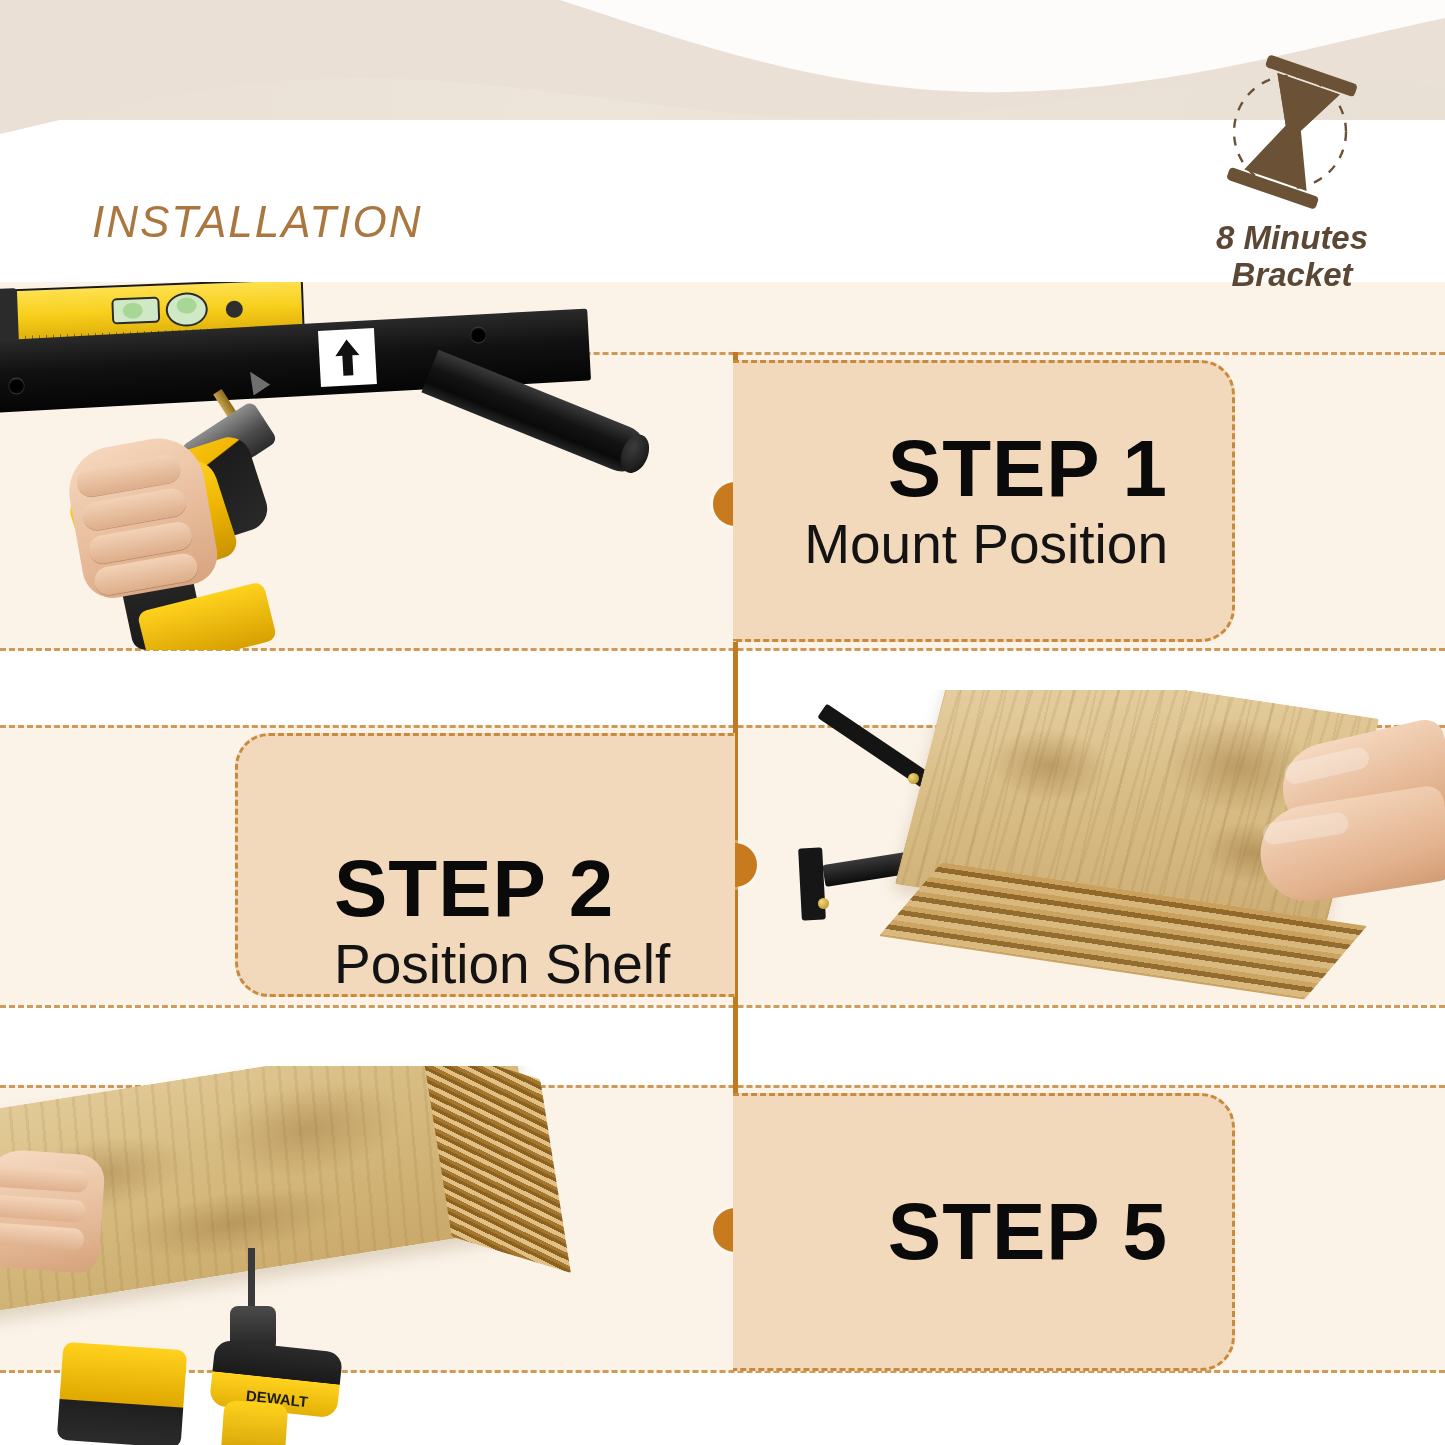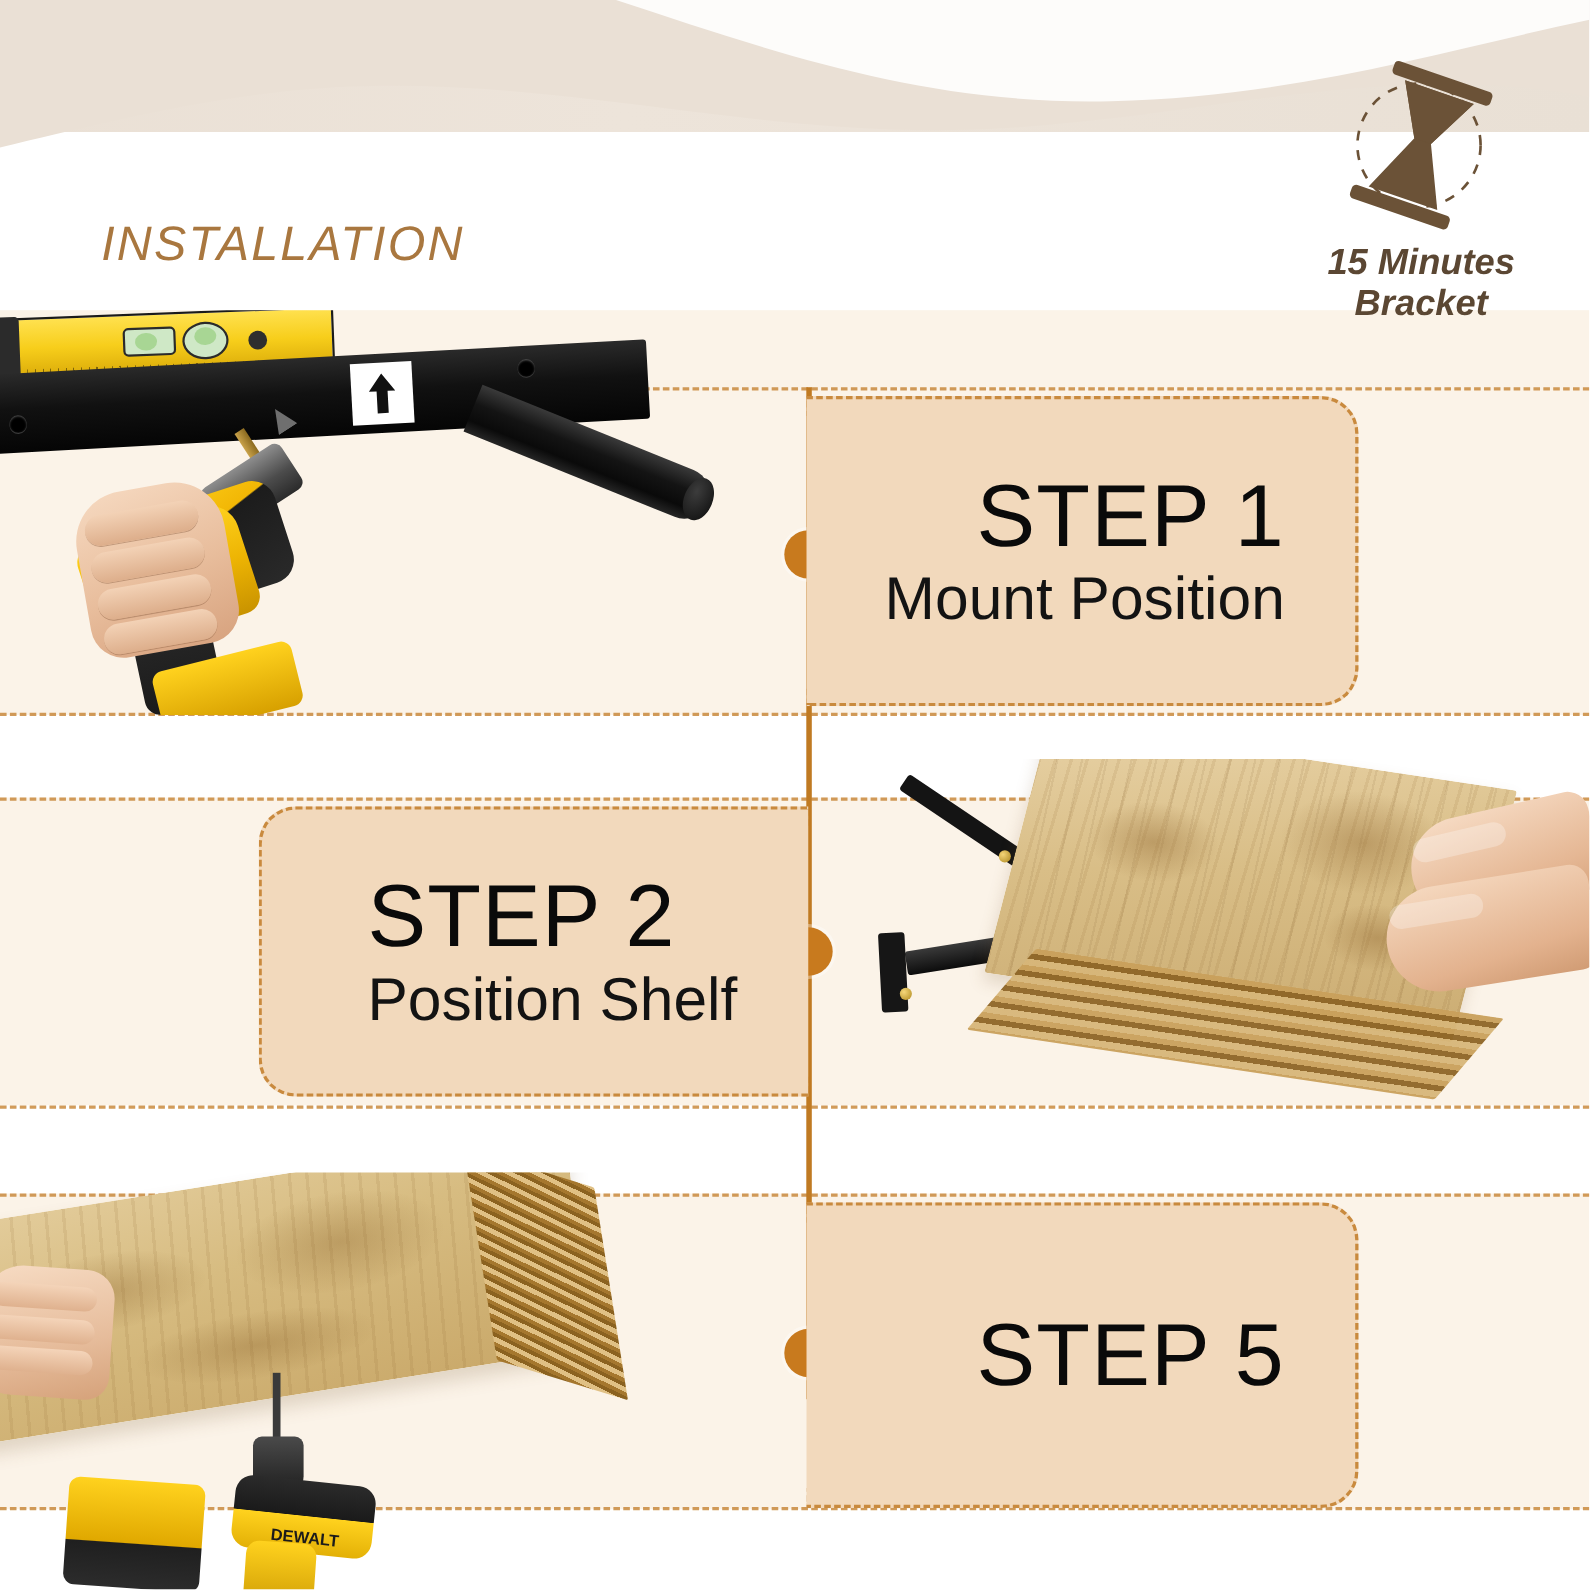--- a/index.html
+++ b/index.html
@@ -30,26 +30,26 @@
   .hrule{position:absolute;left:0;width:1445px;height:0;
      border-top:3px dashed #C98A3E;opacity:.85;}
   .vline{position:absolute;width:5px;background:#C07A22;}
 
   .dot{position:absolute;width:44px;height:44px;border-radius:50%;
      background:#C87A1E;box-shadow:0 0 0 3px rgba(255,255,255,.35);}
 
   
   .card{position:absolute;background:#F2D9BC;border:3px dashed #C98A3E;
      box-sizing:border-box;display:flex;flex-direction:column;justify-content:center;}
-  .card .step-title{font-size:80px;font-weight:normal;color:#0A0A0A;line-height:1.02;
+  .card .step-title{font-size:80px;font-weight:bold;color:#0A0A0A;line-height:1.02;
      letter-spacing:1px;}
   .card .step-sub{font-size:55px;font-weight:normal;color:#131313;line-height:1.1;
      margin-top:4px;}
   .card.right-aligned{align-items:flex-end;text-align:right;padding-right:64px;}
-  .card.left-aligned{align-items:flex-start;text-align:left;padding-left:96px;}
+  .card.left-aligned{align-items:flex-start;text-align:left;padding-left:96px;justify-content:flex-end;}
 
   
   .photo{position:absolute;overflow:hidden;}
   .ph1{left:-10px;top:282px;width:700px;height:368px;}
 
   .level{position:absolute;left:4px;top:8px;width:310px;height:58px;
      transform:rotate(-2.2deg);transform-origin:left center;}
   .level .body{position:absolute;inset:0;border-radius:4px;
      background:linear-gradient(180deg,#FFE14F 0%,#F7CE1B 48%,#D9A908 100%);
      border:2px solid #1b1b1b;box-sizing:border-box;}
@@ -215,21 +215,21 @@
       <svg width="170" height="160" viewBox="0 0 170 160">
         <circle cx="83" cy="78" r="56" fill="none" stroke="#6B5237" stroke-width="2.4" stroke-dasharray="9 9"></circle>
         <g transform="rotate(19 85 78)" fill="#6B5237">
           <rect x="38" y="12" width="94" height="13" rx="4"></rect>
           <rect x="38" y="131" width="94" height="13" rx="4"></rect>
           <path d="M52,27 H118 L93,74 L118,129 H52 L77,74 Z"></path>
           <path d="M52,27 H118 L93,74 H77 Z" fill="#6B5237"></path>
         </g>
       </svg>
     </div>
-    <div class="badge-text">15 Minutes</div>
+    <div class="badge-text">8 Minutes</div>
     <div class="badge-text" style="margin-top:0">Bracket</div>
   </div>
 
   <div class="hrule" style="top:352px;"></div>
   <div class="hrule" style="top:648px;"></div>
   <div class="hrule" style="top:725px;"></div>
   <div class="hrule" style="top:1005px;"></div>
   <div class="hrule" style="top:1085px;"></div>
   <div class="hrule" style="top:1370px;"></div>
 

